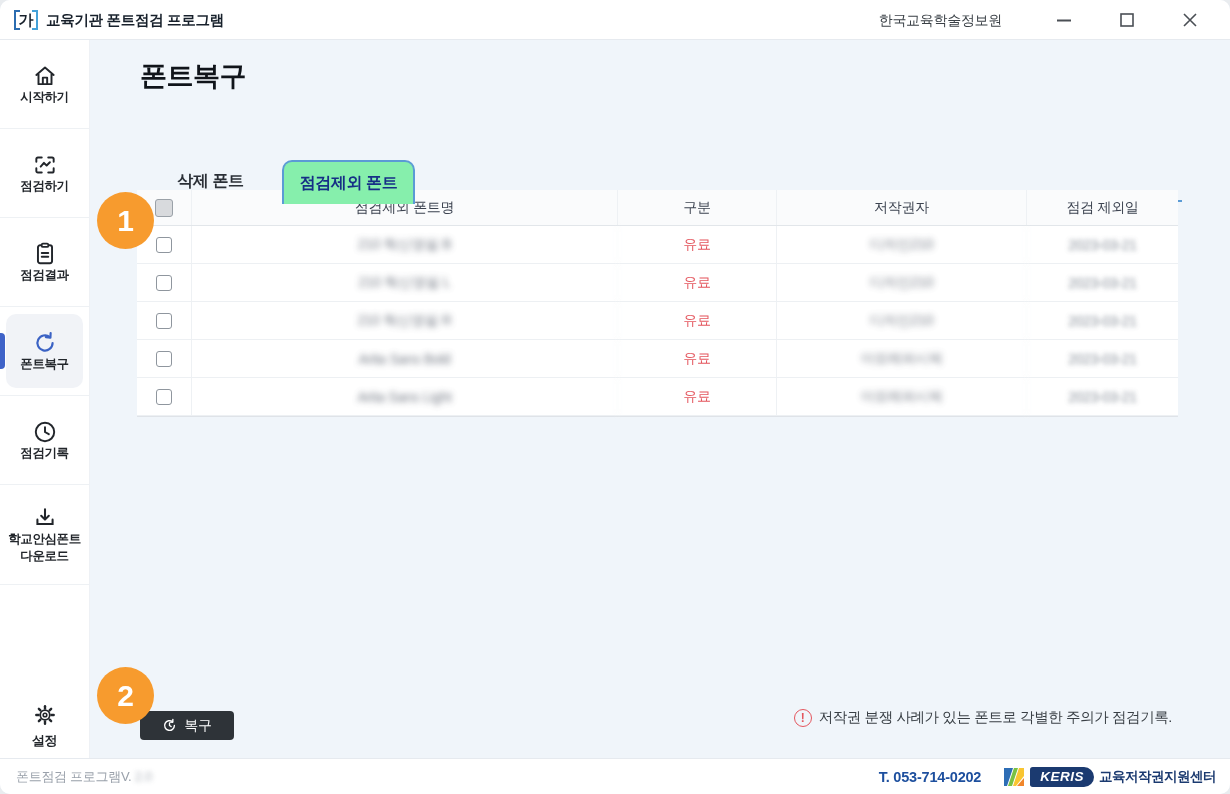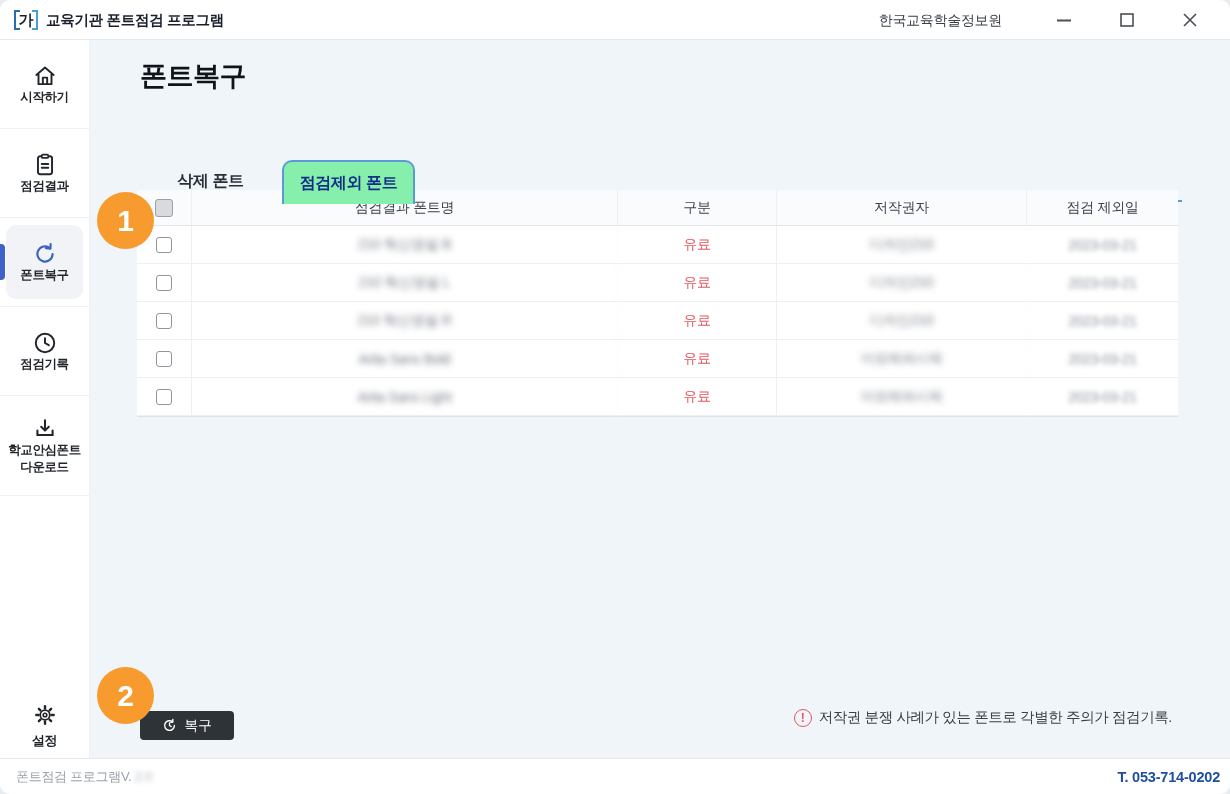--- a/index.html
+++ b/index.html
@@ -109,20 +109,27 @@
       </div>
     </div>
   </div>
 
   <div class="sidebar">
     <div class="side-item">
       <svg width="26" height="26" viewBox="0 0 24 24">
           <path d="M4 11 L12 4.2 L20 11 M6 9.5 V19.5 H18 V9.5 M10 19.5 V13.5 H14 V19.5" fill="none" stroke="#22262b" stroke-width="1.8" stroke-linejoin="round" stroke-linecap="round"></path>
         </svg>
       <span class="lbl">시작하기</span>
+    </div>
+    <div class="side-item">
+      <svg width="26" height="26" viewBox="0 0 24 24">
+          <path d="M4 9 V6.5 Q4 5 5.5 5 H9 M15 5 H18.5 Q20 5 20 6.5 V9 M20 15 v2.5 Q20 19 18.5 19 H15 M9 19 H5.5 Q4 19 4 17.5 V15" fill="none" stroke="#22262b" stroke-width="1.8" stroke-linecap="round"></path>
+          <path d="M8 13.5 l3-3.5 2.5 2.5 L16.5 9.5" fill="none" stroke="#22262b" stroke-width="1.8" stroke-linecap="round" stroke-linejoin="round"></path>
+        </svg>
+      <span class="lbl">점검하기</span>
     </div>
     <div class="side-item">
       <svg width="26" height="26" viewBox="0 0 24 24">
           <rect x="5.5" y="4" width="13" height="16.5" rx="2" fill="none" stroke="#22262b" stroke-width="1.8"></rect>
           <rect x="9" y="2.5" width="6" height="3" rx="1" fill="#fff" stroke="#22262b" stroke-width="1.6"></rect>
           <path d="M9 11 H15 M9 14.5 H15" stroke="#22262b" stroke-width="1.8" stroke-linecap="round"></path>
         </svg>
       <span class="lbl">점검결과</span>
     </div>
     <div class="side-item active">
@@ -173,21 +180,21 @@
     <div class="tabs-line">
       <div class="tab tab-inactive">삭제 폰트</div>
       <div class="tab tab-active">점검제외 폰트</div>
     </div>
 
     <div class="table">
       <div class="t-row t-head">
         <div class="t-cell c-cb">
             <span class="cb cb-head"></span>
           </div>
-        <div class="t-cell c-name">점검결과 폰트명</div>
+        <div class="t-cell c-name">점검제외 폰트명</div>
         <div class="t-cell c-type">구분</div>
         <div class="t-cell c-owner">저작권자</div>
         <div class="t-cell c-date">점검 제외일</div>
       </div>
 
       <div class="t-row">
         <div class="t-cell c-cb">
             <span class="cb"></span>
           </div>
         <div class="t-cell c-name redacted">210 혁신명필 B</div>
@@ -247,15 +254,25 @@
       <span class="warn-text">저작권 분쟁 사례가 있는 폰트로 각별한 주의가 점검기록.</span>
     </div>
   </div>
 
   <div class="step-badge step-1">1</div>
   <div class="step-badge step-2">2</div>
 
   <div class="footer">
     <span class="version"><span>폰트점검 프로그램V.</span> <span class="redacted">2.0</span></span>
     <span class="phone">T. 053-714-0202</span>
+    <div class="keris">
+      <svg width="22" height="20" viewBox="0 0 22 20">
+        <polygon points="1,1 10,1 4,19 1,19" fill="#2d6db5"></polygon>
+        <polygon points="11,1 15,1 9,19 5,19" fill="#7ac143"></polygon>
+        <polygon points="16,1 21,1 21,9 13,19 10,19" fill="#f9c531"></polygon>
+        <polygon points="21,11 21,19 14,19" fill="#f0862b"></polygon>
+      </svg>
+      <span class="keris-badge">KERIS</span>
+      <span class="keris-center">교육저작권지원센터</span>
+    </div>
   </div>
 
 </div>
 
 </body></html>

